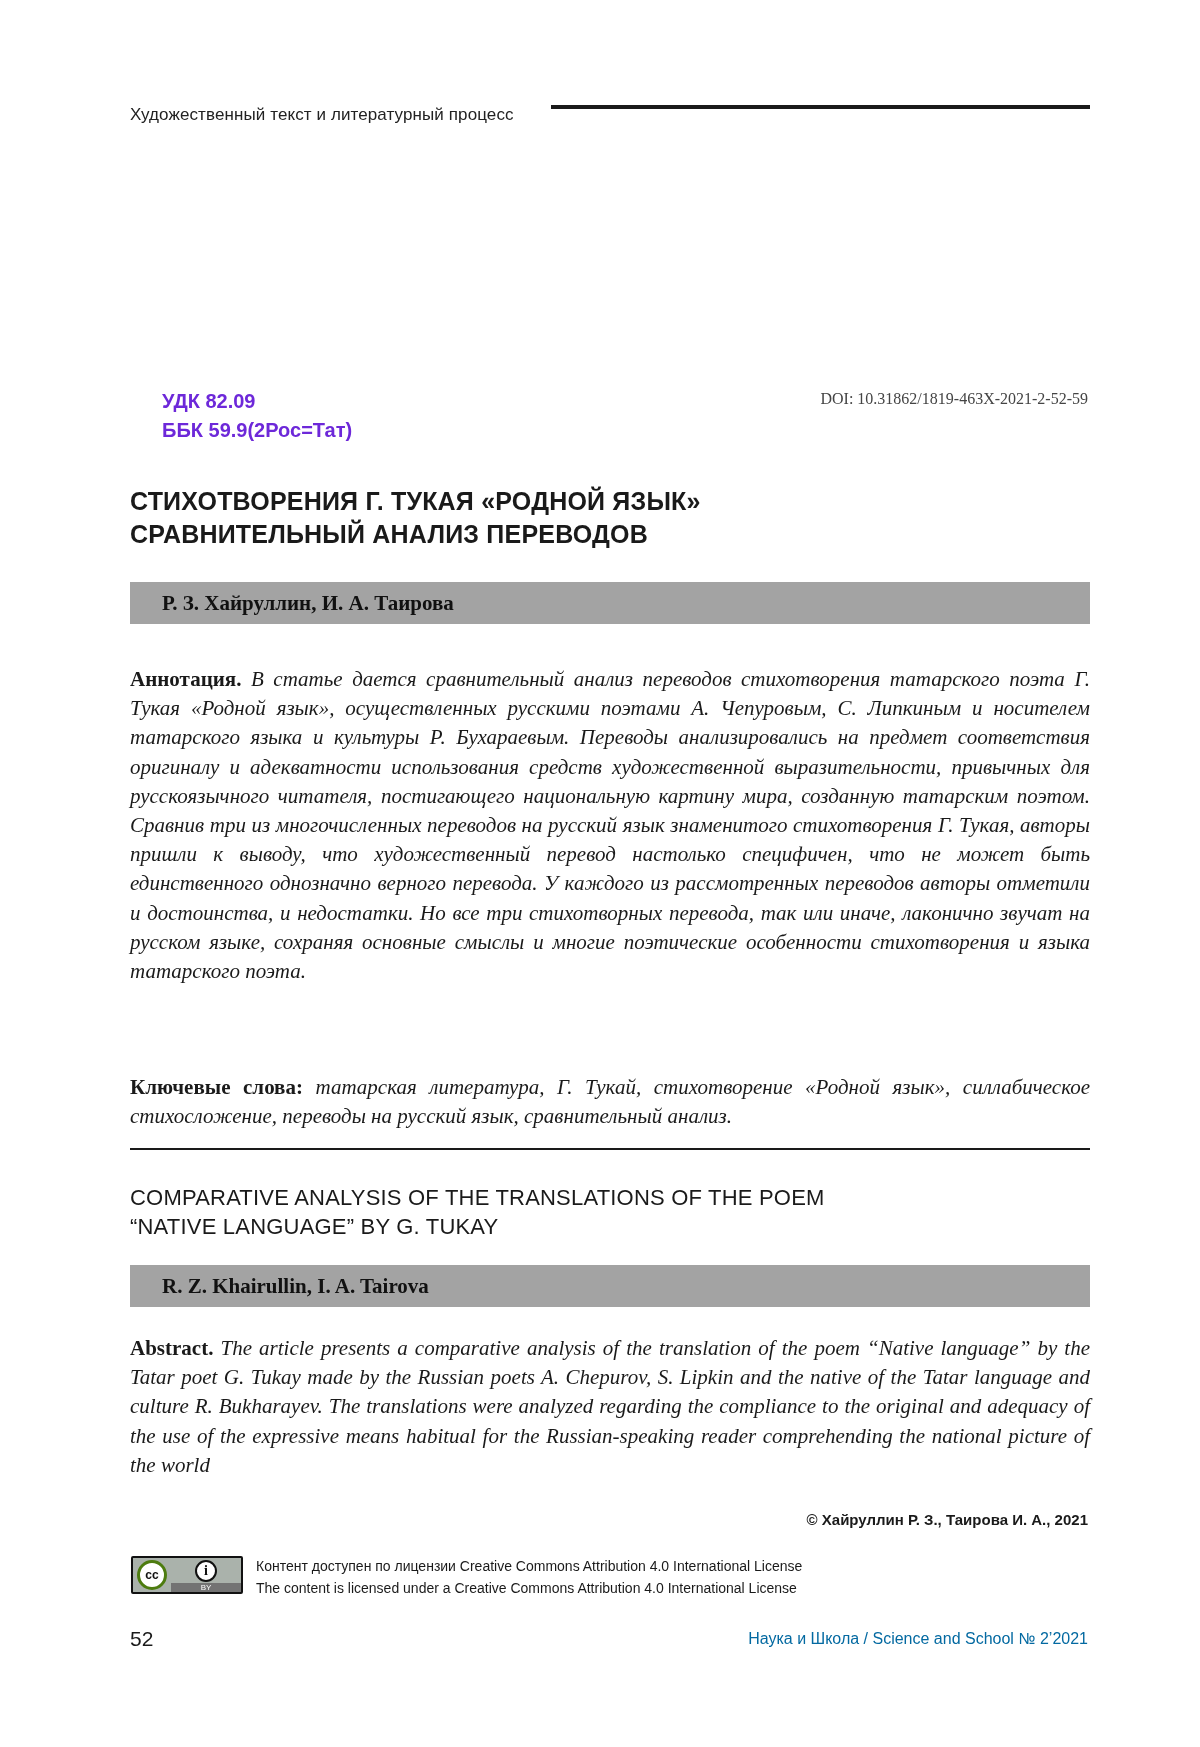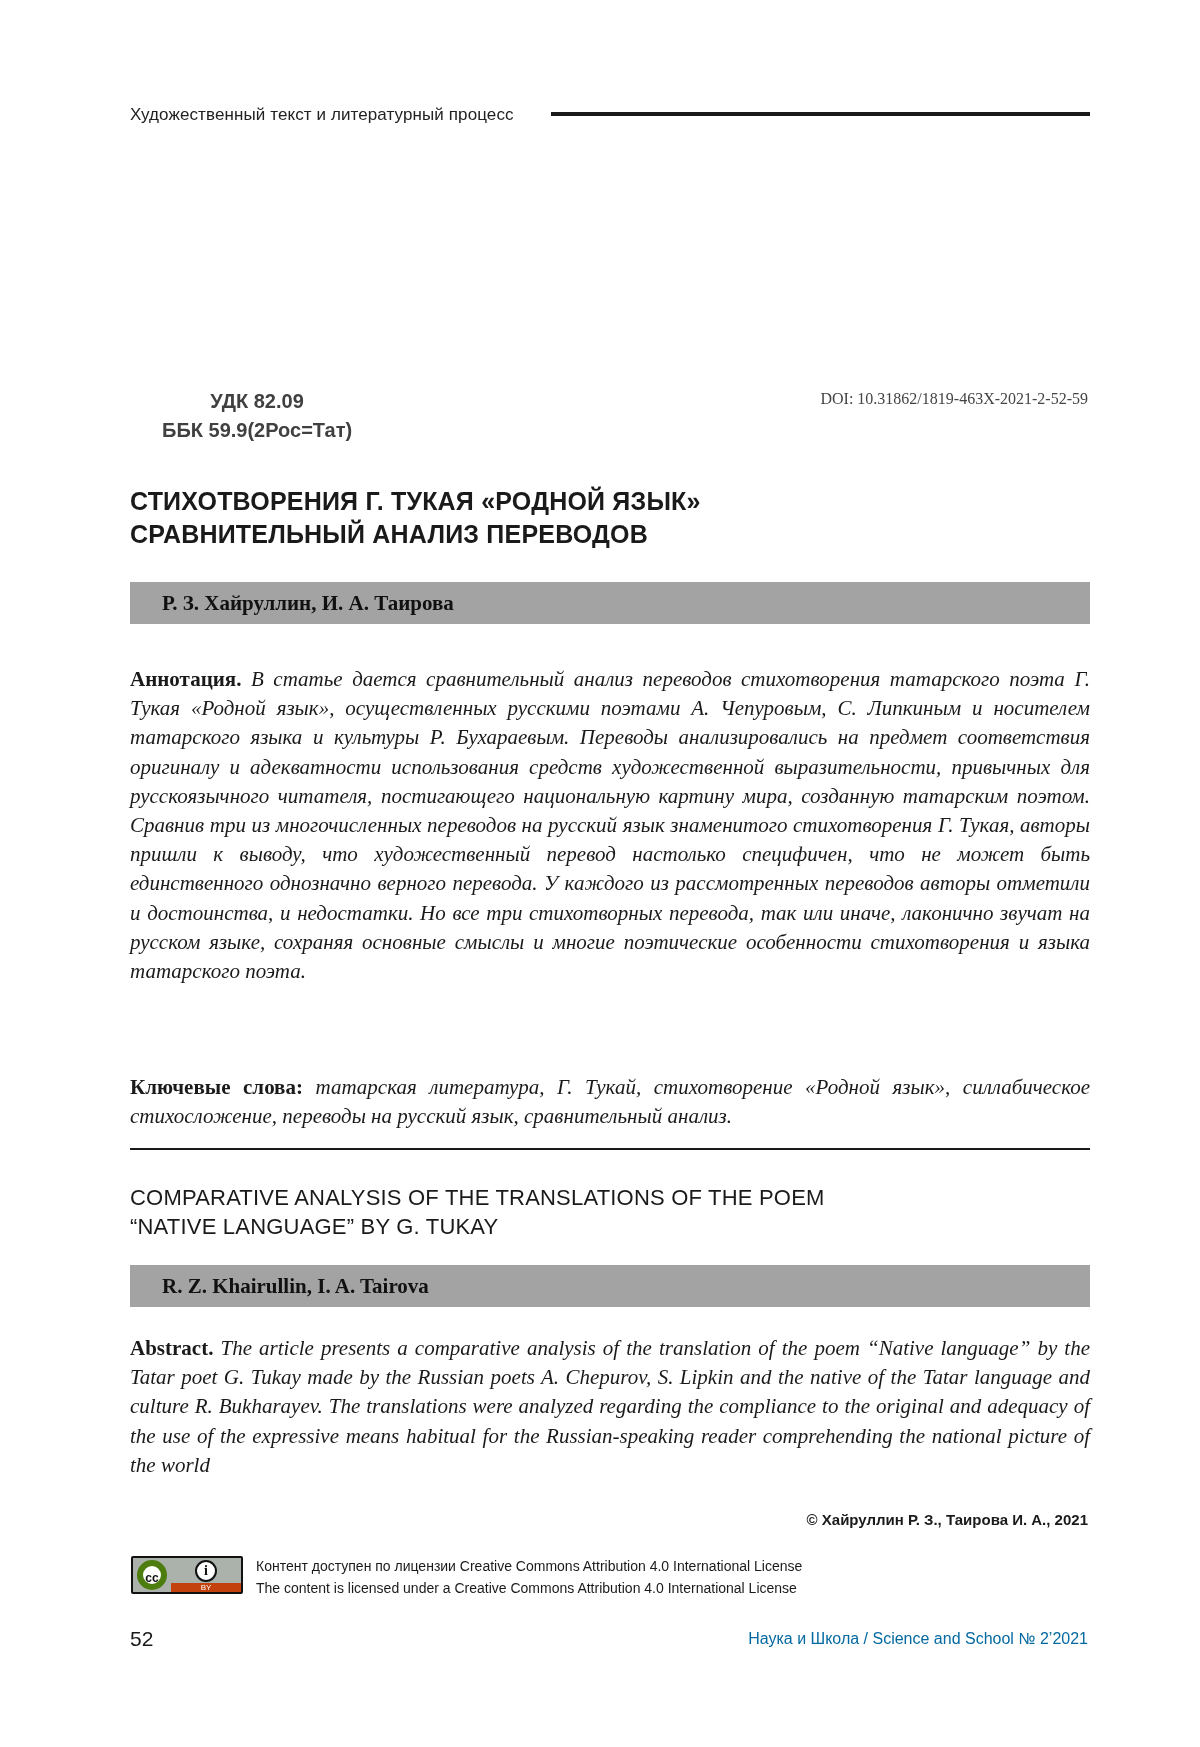--- a/index.html
+++ b/index.html
@@ -1,23 +1,23 @@
 <!DOCTYPE html>
 <html><head>
 <meta charset="utf-8">
 <style>
   html, body { margin: 0; padding: 0; background: #ffffff; }
   body { width: 1200px; height: 1747px; position: relative; overflow: hidden; color: #1a1a1a; }
   .page { position: absolute; left: 0; top: 0; width: 1200px; height: 1747px; }
 
-  .running-head { position: absolute; left: 130px; top: 105px; width: 960px; display: flex; align-items: center; gap: 35px; }
+  .running-head { position: absolute; left: 130px; top: 105px; width: 960px; display: flex; align-items: flex-start; gap: 35px; }
   .running-head .rh-text { font-family: "Liberation Sans", sans-serif; font-size: 17px; color: #222; white-space: nowrap; letter-spacing: 0.1px; }
   .running-head .rh-rule { flex: 1; height: 4px; background: #1a1a1a; margin-left: 2px; margin-bottom: 3px; }
 
-  .udk { position: absolute; left: 162px; top: 387px; font-family: "Liberation Sans", sans-serif; font-weight: bold; font-size: 20px; line-height: 29px; color: #404040; text-align: center; }
+  .udk { position: absolute; left: 162px; top: 387px; font-family: "Liberation Sans", sans-serif; font-weight: bold; font-size: 20px; line-height: 29px; color: #6d28d9; }
   .doi { position: absolute; right: 112px; top: 390px; font-family: Liberation Serif, serif; font-size: 16px; color: #444; }
 
   .title-ru { position: absolute; left: 130px; top: 485px; font-family: "Liberation Sans", sans-serif; font-weight: bold; font-size: 25px; line-height: 33px; color: #1a1a1a; letter-spacing: 0.2px; }
 
   .authors-bar { position: absolute; left: 130px; width: 960px; height: 42px; background: #a3a3a3; }
   .authors-bar .authors { position: absolute; left: 32px; top: 9px; font-family: "Liberation Serif", serif; font-weight: bold; font-size: 21px; color: #111; }
   .authors-ru { top: 582px; }
   .authors-en { top: 1265px; }
 
   .para { position: absolute; left: 130px; width: 960px; font-family: "Liberation Serif", serif; font-size: 21px; line-height: 29.2px; text-align: justify; color: #1a1a1a; }
@@ -27,23 +27,23 @@
   .keywords-ru { top: 1073px; }
   .abstract-en { top: 1334px; }
 
   .sep-rule { position: absolute; left: 130px; top: 1148px; width: 960px; height: 2px; background: #1a1a1a; }
 
   .title-en { position: absolute; left: 130px; top: 1183px; font-family: "Liberation Sans", sans-serif; font-size: 22px; line-height: 29px; color: #1a1a1a; letter-spacing: 0.2px; }
 
   .copyright { position: absolute; right: 112px; top: 1511px; font-family: "Liberation Sans", sans-serif; font-weight: bold; font-size: 15px; color: #1a1a1a; }
 
   .cc-badge { position: absolute; left: 131px; top: 1556px; width: 112px; height: 38px; background: #aab2ab; border: 2px solid #111; border-radius: 2px; box-sizing: border-box; }
-  .cc-badge .cc-circle { position: absolute; left: 4px; top: 2px; width: 30px; height: 30px; border-radius: 50%; background: #fff; border: 6px solid #4d7c0f; box-sizing: border-box; font-family: "Liberation Sans", sans-serif; font-weight: bold; font-size: 12px; line-height: 24px; text-align: center; color: #111; }
+  .cc-badge .cc-circle { position: absolute; left: 4px; top: 2px; width: 30px; height: 30px; border-radius: 50%; background: #fff; border: 3px solid #4d7c0f; box-sizing: border-box; font-family: "Liberation Sans", sans-serif; font-weight: bold; font-size: 12px; line-height: 24px; text-align: center; color: #111; }
   .cc-badge .by-circle { position: absolute; left: 62px; top: 2px; width: 22px; height: 22px; border-radius: 50%; background: #fff; border: 2px solid #111; box-sizing: border-box; font-family: "Liberation Serif", serif; font-weight: bold; font-size: 14px; line-height: 18px; text-align: center; color: #111; }
-  .cc-badge .by-strip { position: absolute; left: 38px; right: 0; bottom: 0; height: 9px; background: #c2410c; color: #fff; font-family: "Liberation Sans", sans-serif; font-size: 8px; line-height: 9px; text-align: center; }
+  .cc-badge .by-strip { position: absolute; left: 38px; right: 0; bottom: 0; height: 9px; background: #737373; color: #fff; font-family: "Liberation Sans", sans-serif; font-size: 8px; line-height: 9px; text-align: center; }
 
   .license { position: absolute; left: 256px; top: 1555px; font-family: "Liberation Sans", sans-serif; font-size: 14px; line-height: 22px; color: #1a1a1a; }
 
   .page-num { position: absolute; left: 130px; top: 1627px; font-family: "Liberation Sans", sans-serif; font-size: 21px; color: #1a1a1a; }
   .journal { position: absolute; right: 112px; top: 1630px; font-family: Liberation Sans, sans-serif; font-size: 16px; color: #0369a1; }
 </style>
 </head>
 <body>
 
 <div class="page">

